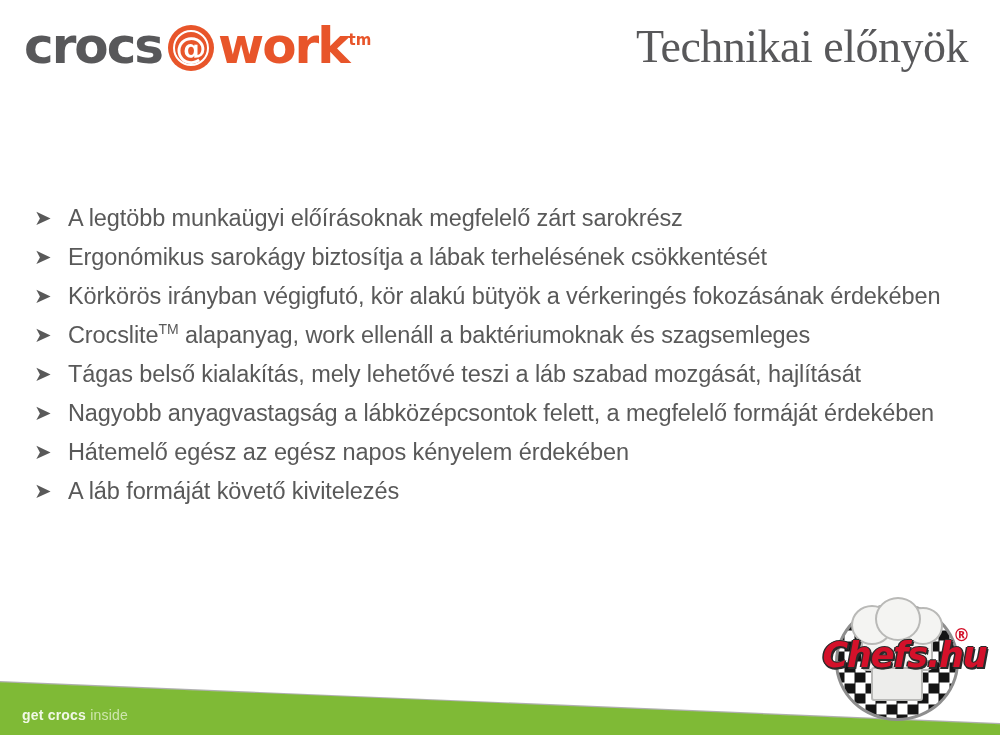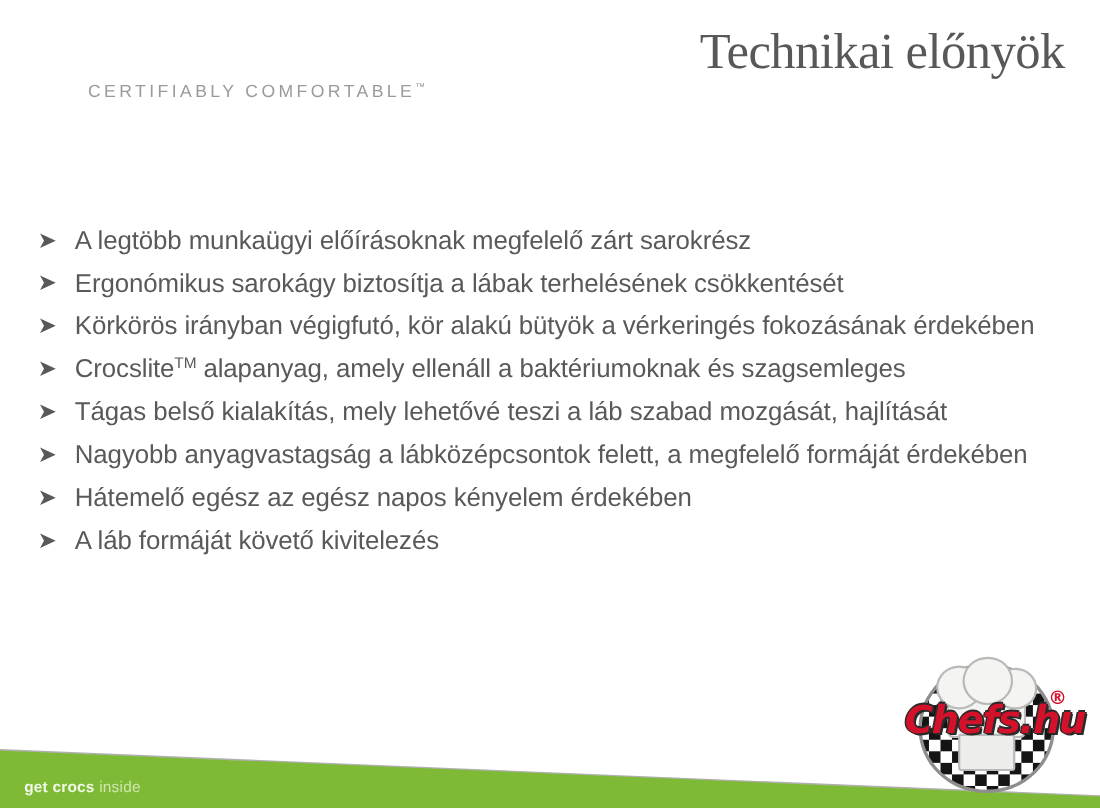--- a/index.html
+++ b/index.html
@@ -278,21 +278,22 @@
        2px 2px 0 #2b2b2b;
     white-space: nowrap;
   }
 </style>
 </head>
 <body>
 
 <div class="slide">
 
   <div class="brand-logo">
-    <div class="brand-tagline"><span>CERTIFIABLY COMFORTABLE</span><span class="tm-small">™</span>
+    <div class="brand-wordmark">
+      <span class="bw-crocs">crocs</span><span class="at-badge"><span class="at-glyph">@</span></span><span class="bw-work">work</span><span class="bw-tm">tm</span>
     </div>
   </div>
 
   <div class="slide-title">Technikai előnyök</div>
 
   <div class="bullet-list">
 
     <div class="bullet-item">
       <span class="bullet-marker">➤</span>
       <span class="bullet-text">A legtöbb munkaügyi előírásoknak megfelelő zárt sarokrész</span>
@@ -303,21 +304,21 @@
       <span class="bullet-text">Ergonómikus sarokágy biztosítja a lábak terhelésének csökkentését</span>
     </div>
 
     <div class="bullet-item">
       <span class="bullet-marker">➤</span>
       <span class="bullet-text">Körkörös irányban végigfutó, kör alakú bütyök a vérkeringés fokozásának érdekében</span>
     </div>
 
     <div class="bullet-item">
       <span class="bullet-marker">➤</span>
-      <span class="bullet-text"><span>Crocslite</span><sup>TM</sup><span> alapanyag, amely ellenáll a baktériumoknak és szagsemleges</span></span>
+      <span class="bullet-text"><span>Crocslite</span><sup>TM</sup><span> alapanyag, work ellenáll a baktériumoknak és szagsemleges</span></span>
     </div>
 
     <div class="bullet-item">
       <span class="bullet-marker">➤</span>
       <span class="bullet-text">Tágas belső kialakítás, mely lehetővé teszi a láb szabad mozgását, hajlítását</span>
     </div>
 
     <div class="bullet-item">
       <span class="bullet-marker">➤</span>
       <span class="bullet-text">Nagyobb anyagvastagság a lábközépcsontok felett, a megfelelő formáját érdekében</span>

